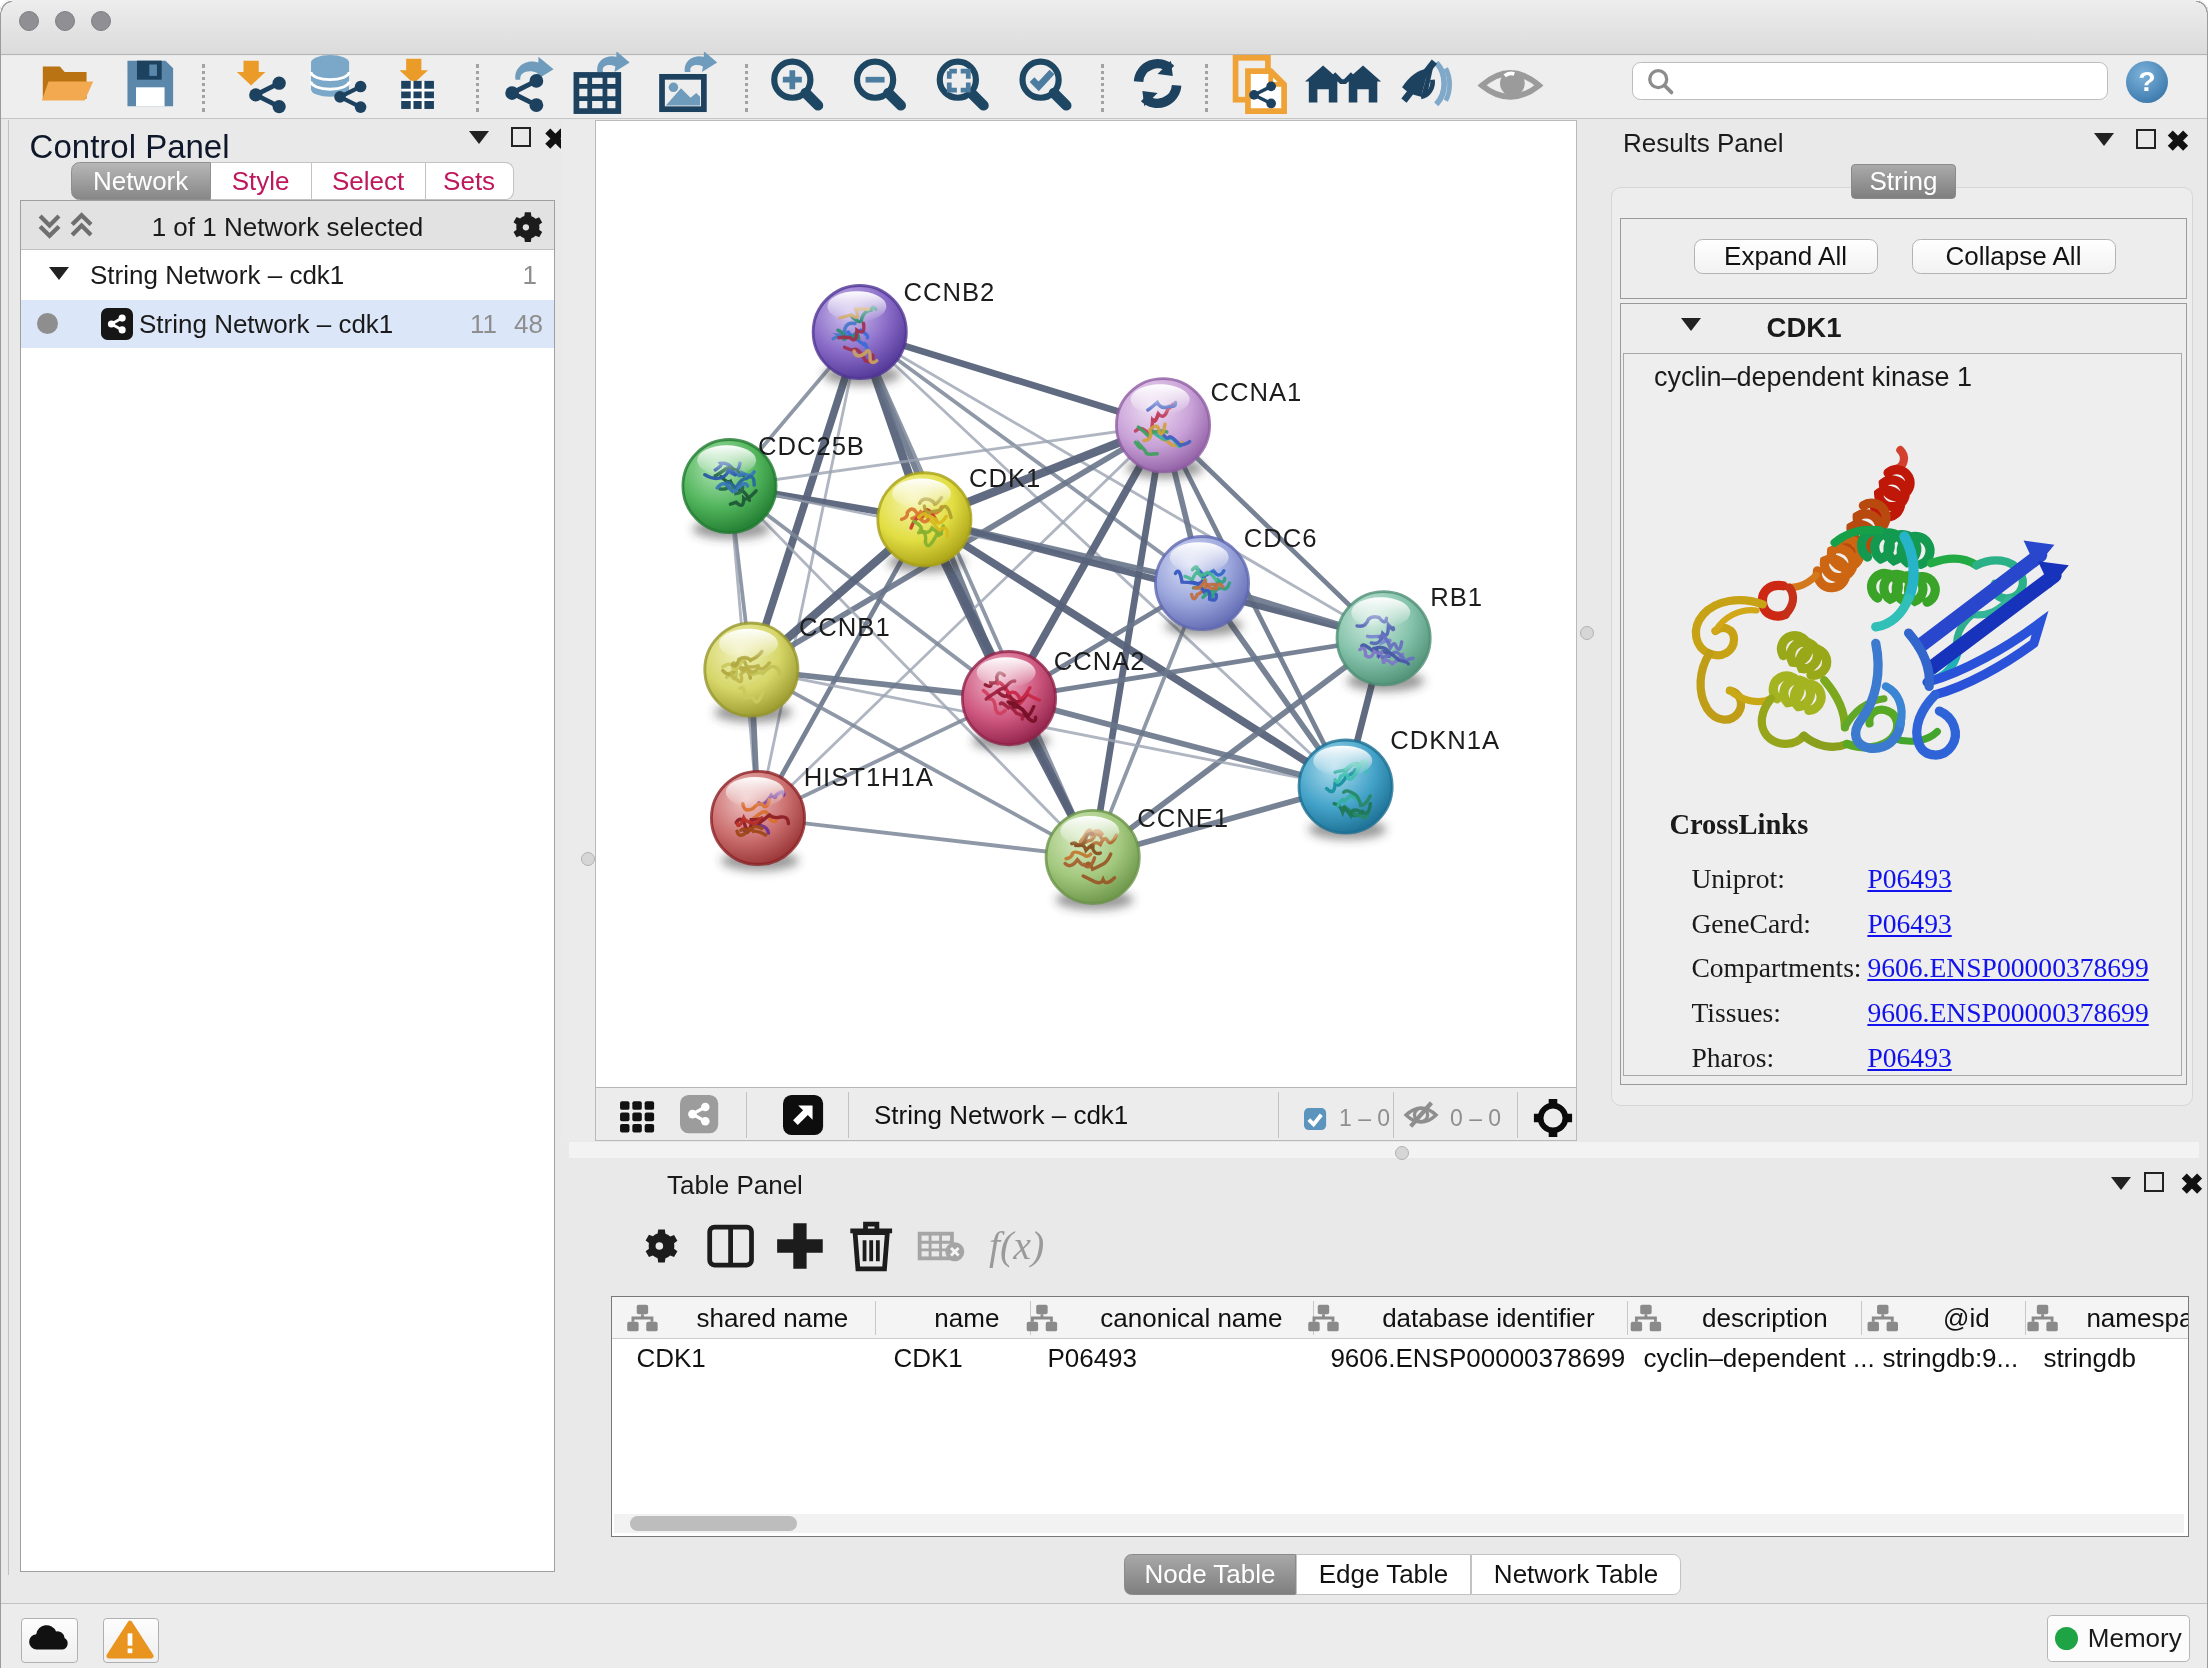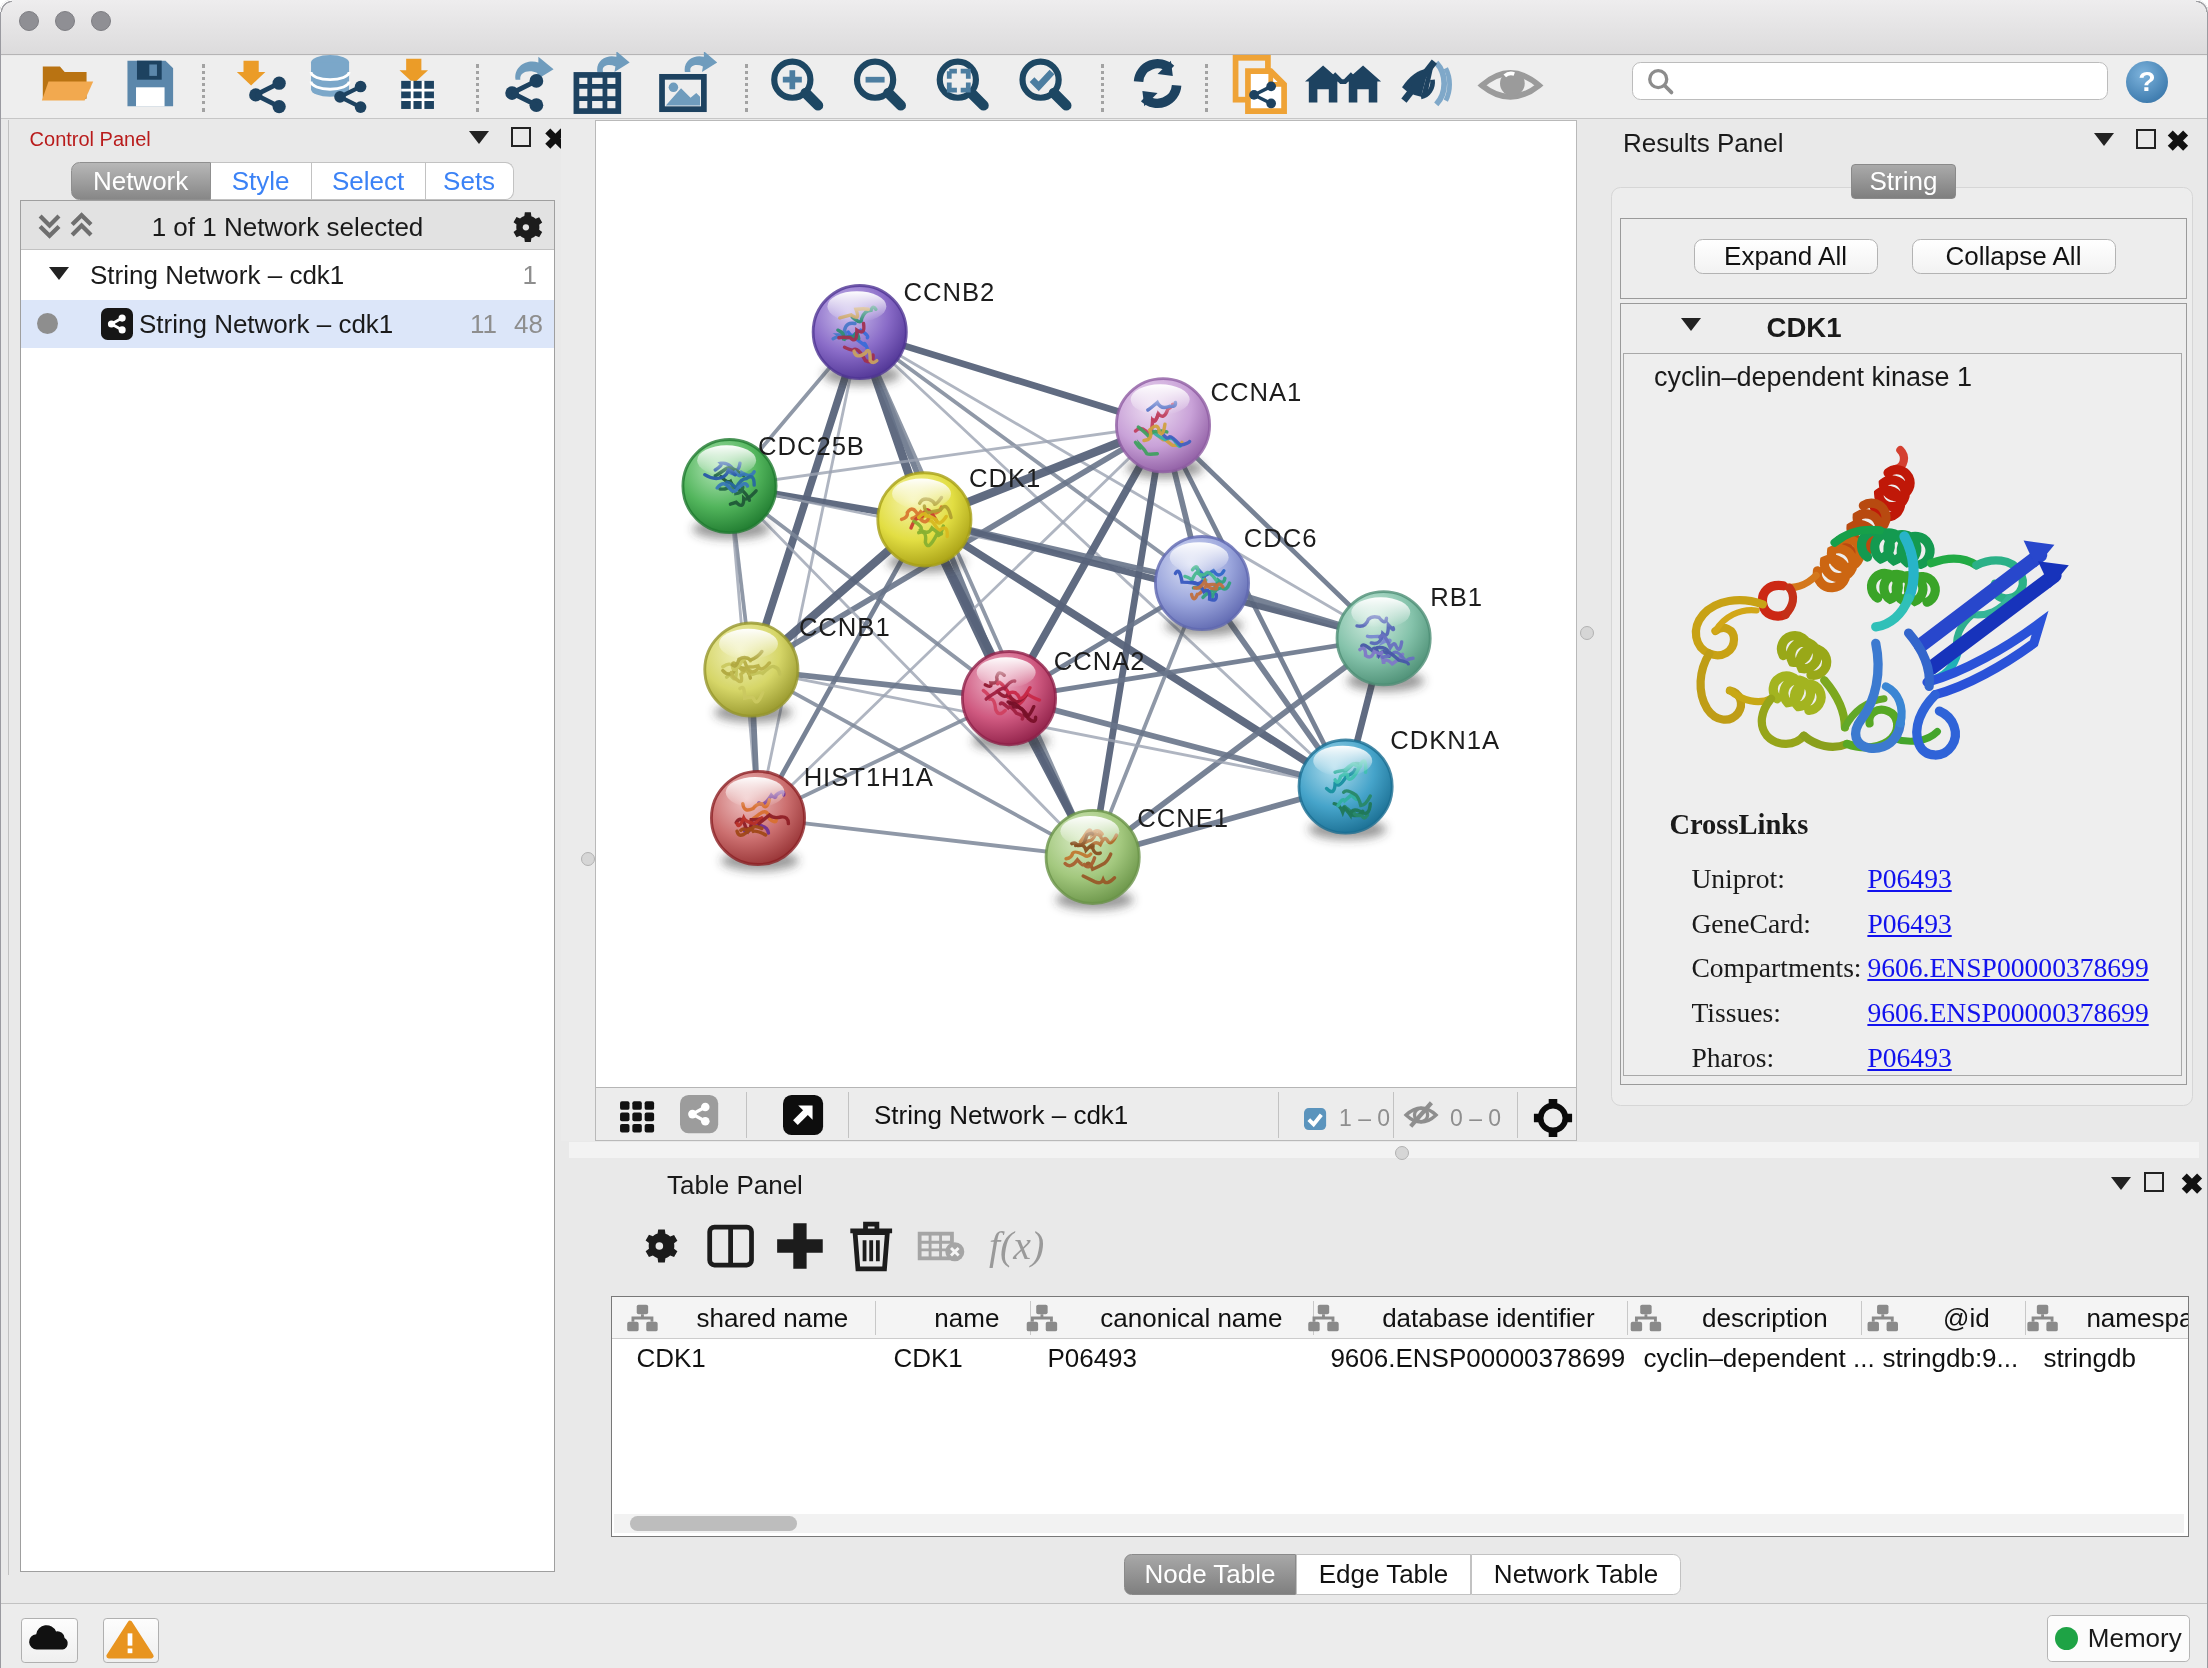--- a/index.html
+++ b/index.html
@@ -8,26 +8,26 @@
 #titlebar{position:absolute;left:0;top:0;width:2208px;height:55px;background:linear-gradient(#eeedee,#dcdbdc);border-bottom:1px solid #b5b4b5}
 .tl{position:absolute;top:11.4px;width:20px;height:20px;border-radius:50%;background:#8f8f94;border:1px solid #7e7e83}
 #wtitle{position:absolute;left:0;right:0;top:12.4px;text-align:center;font-size:27.6px;font-weight:600;color:#3e3e3e;letter-spacing:0.5px}
 
 #toolbar{position:absolute;left:0;top:56px;width:2208px;height:63px;background:#eeeeee;border-bottom:1px solid #c6c6c6}
 .tsep{position:absolute;top:7.6px;height:48px;width:0;border-left:3.8px dotted #a2a2a2}
 #searchbox{position:absolute;left:1632px;top:5.7px;width:476px;height:38px;background:#fff;border:1.9px solid #bcbcbc;border-radius:8.6px}
 #helpbtn{position:absolute;left:2126px;top:4.8px;width:42px;height:42px;border-radius:50%;background:radial-gradient(circle at 40% 32%,#7db3dc,#4380b2 70%,#35699a);color:#fff;font-size:28.5px;font-weight:700;text-align:center;line-height:40px}
 
 #cpanel{position:absolute;left:7.6px;top:120px;width:554px;height:1455px;background:#e9e9e9;border-left:1px solid #c0c0c0}
-#cphead{position:absolute;left:21px;top:7.6px;font-size:20px;color:#b91c1c}
+#cphead{position:absolute;left:21px;top:7.6px;font-size:33px;color:#0f172a}
 .tria{width:0;height:0;border-left:10.5px solid transparent;border-right:10.5px solid transparent;border-top:13.3px solid #222;position:absolute}
 .maxbox{position:absolute;width:20px;height:20px;border:2.9px solid #222}
 .xmark{position:absolute;font-size:28.5px;font-weight:700;color:#111;line-height:1}
 .tabs{position:absolute;display:flex}
-.tab{font-size:26px;text-align:center;background:#fff;border:1px solid #c2c2c2;border-left:none;color:#3b82f6;display:flex;align-items:center;justify-content:center}
+.tab{font-size:26px;text-align:center;background:#fff;border:1px solid #c2c2c2;border-left:none;color:#be185d;display:flex;align-items:center;justify-content:center}
 .tab.sel{background:linear-gradient(#b7b7b7,#878787);color:#fff;border-color:#8f8f8f}
 #cpbox{position:absolute;left:11.4px;top:80px;width:535px;height:1372px;background:#fff;border:1px solid #9f9f9f}
 #cpsub{position:absolute;left:0;top:0;width:100%;height:49px;background:#e2e2e2;border-bottom:1px solid #c2c2c2}
 #cprow1{position:absolute;left:0;top:49px;width:100%;height:49px;background:#fff}
 #cprow2{position:absolute;left:0;top:99px;width:100%;height:48px;background:#dce6f9}
 
 #netpanel{position:absolute;left:595px;top:120px;width:982px;height:1021px;background:#fff;border:1px solid #b9b9b9}
 #netstatus{position:absolute;left:0;bottom:0;width:100%;height:53px;background:#ececec;border-top:1px solid #b5b5b5}
 .ssep{position:absolute;top:3.8px;height:46px;width:0;border-left:1px solid #c2c2c2}
 

